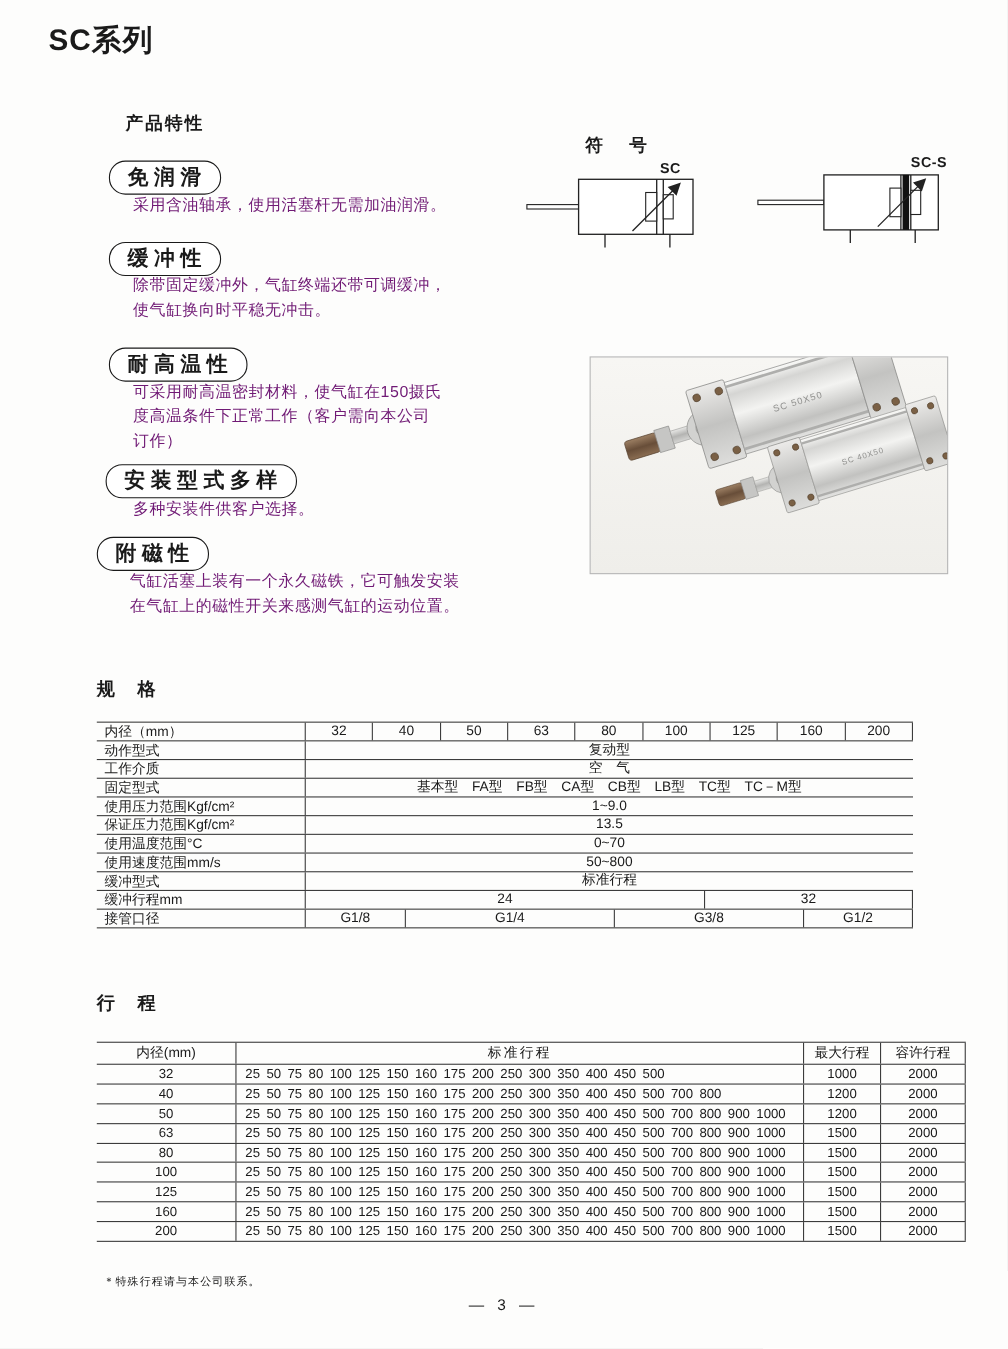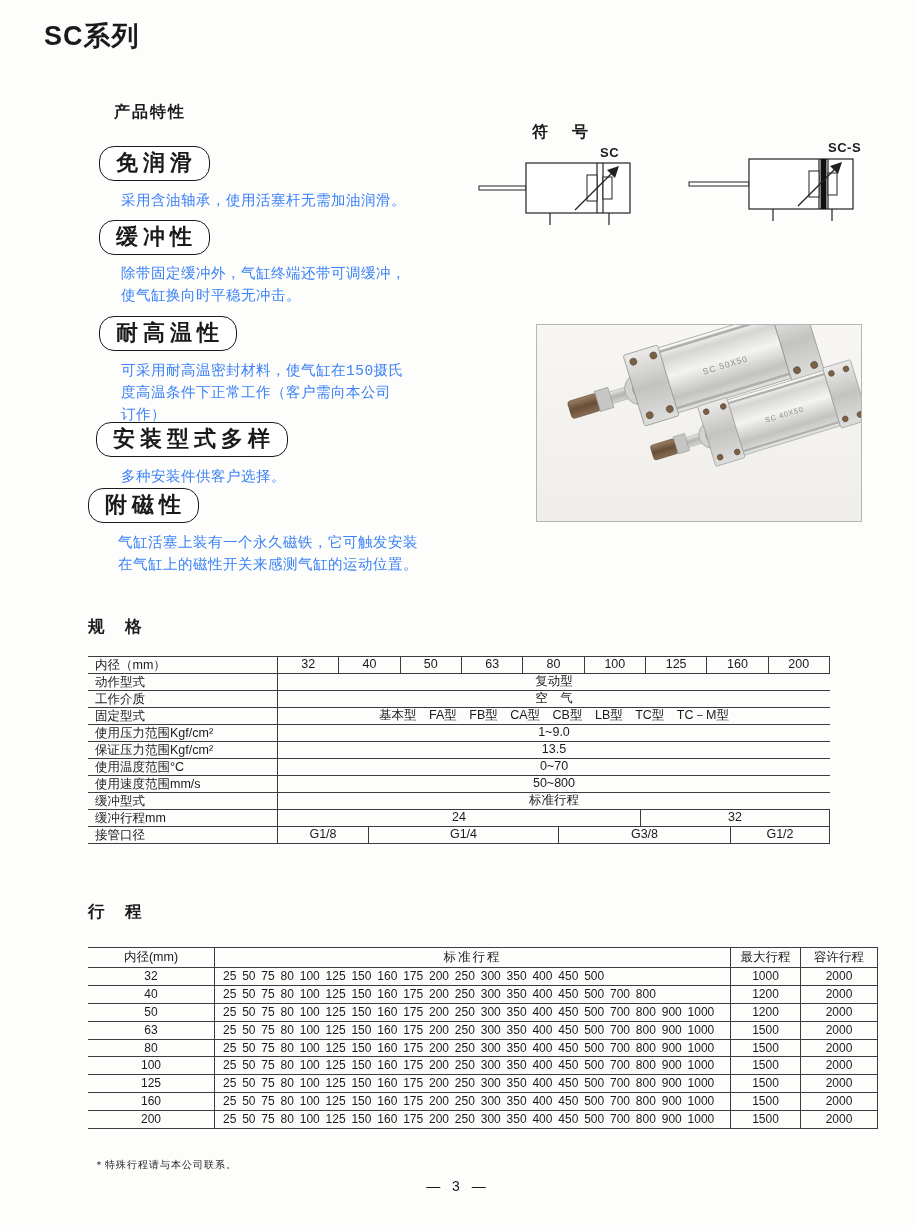--- a/index.html
+++ b/index.html
@@ -5,24 +5,24 @@
   html,body{margin:0;padding:0;}
   body{background:#e8e8e8;font-family:"Liberation Sans",sans-serif;}
   .page{position:relative;width:916px;height:1226px;background:#fdfdfc;margin:0 auto;
         overflow:hidden;color:#1a1a1a;}
   .abs{position:absolute;}
 
   .page-title{left:44px;top:18px;font-size:27px;font-weight:bold;letter-spacing:1px;}
   .sec-heading{font-size:16px;font-weight:600;letter-spacing:2px;}
 
   .bubble{border:1.6px solid #1a1a1a;border-radius:15px;padding:1px 12px 2px 16px;
-          font-size:22px;font-weight:bold;letter-spacing:5px;background:#fff;
+          font-size:19px;font-weight:bold;letter-spacing:5px;background:#fff;
           display:inline-block;white-space:nowrap;}
   .feature-desc{font-size:14.5px;line-height:1.5;white-space:pre-line;
-          font-family:Liberation Mono, monospace;color:#3b82f6;letter-spacing:0.5px;margin-top:14px;}
+          font-family:Liberation Sans, sans-serif;color:#701a75;letter-spacing:0.5px;}
 
   .symbol-label{font-size:13px;font-weight:bold;letter-spacing:0.5px;margin-left:24px;}
 
   .photo-frame{left:536px;top:324px;width:324px;height:196px;border:1px solid #b5b5b5;
           background:linear-gradient(#f7f6f3,#efeeea);}
 
   
   .spec-table{left:88px;top:656px;width:742px;border-top:1.6px solid #3c3c3c;font-size:12.5px;}
   .srow{display:flex;height:17px;line-height:16px;border-bottom:1.6px solid #3c3c3c;
         align-items:center;box-sizing:border-box;}

